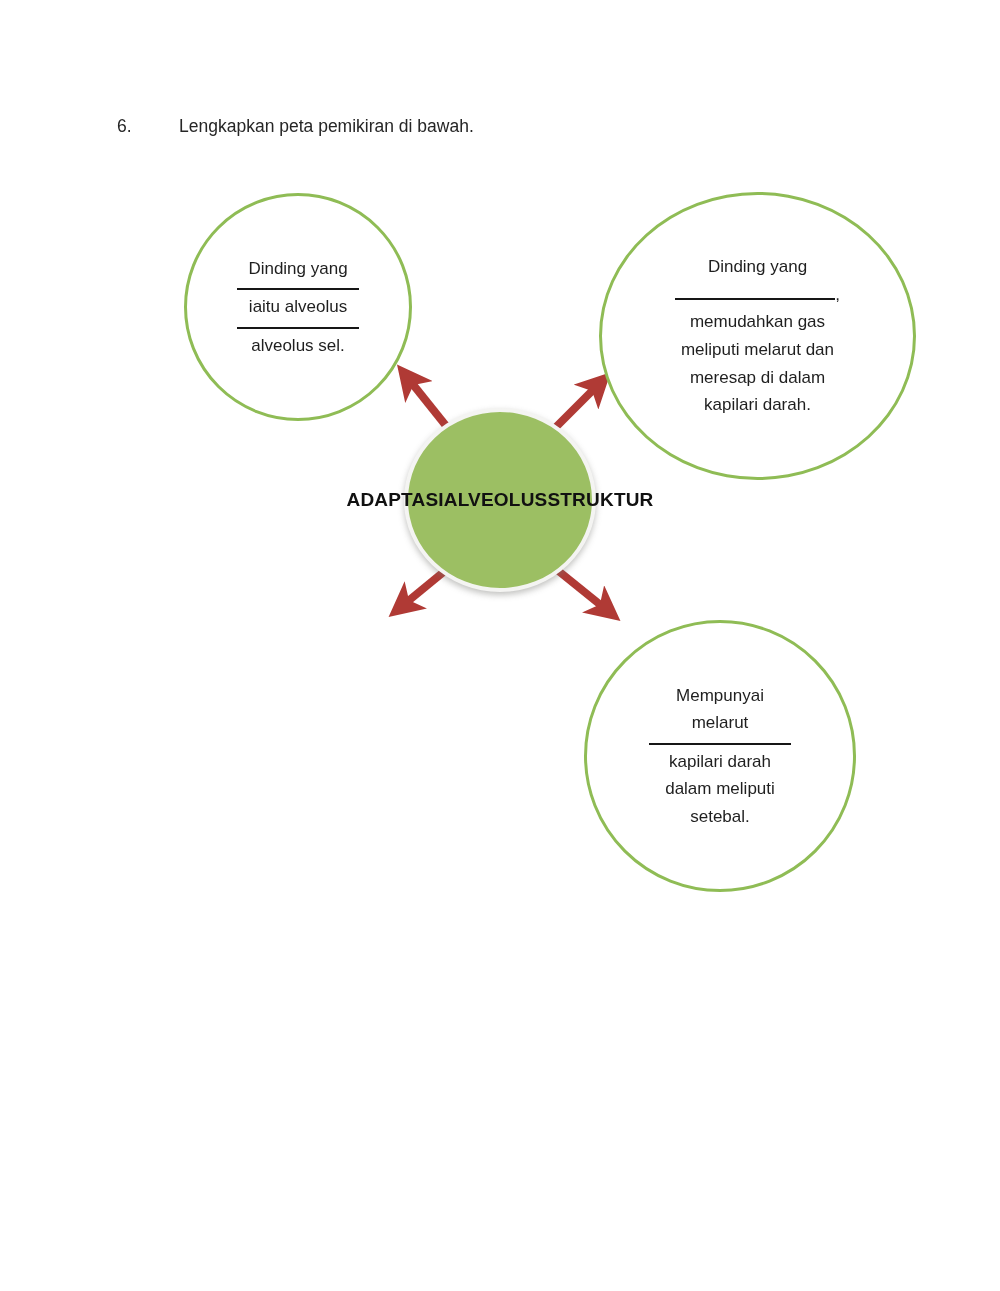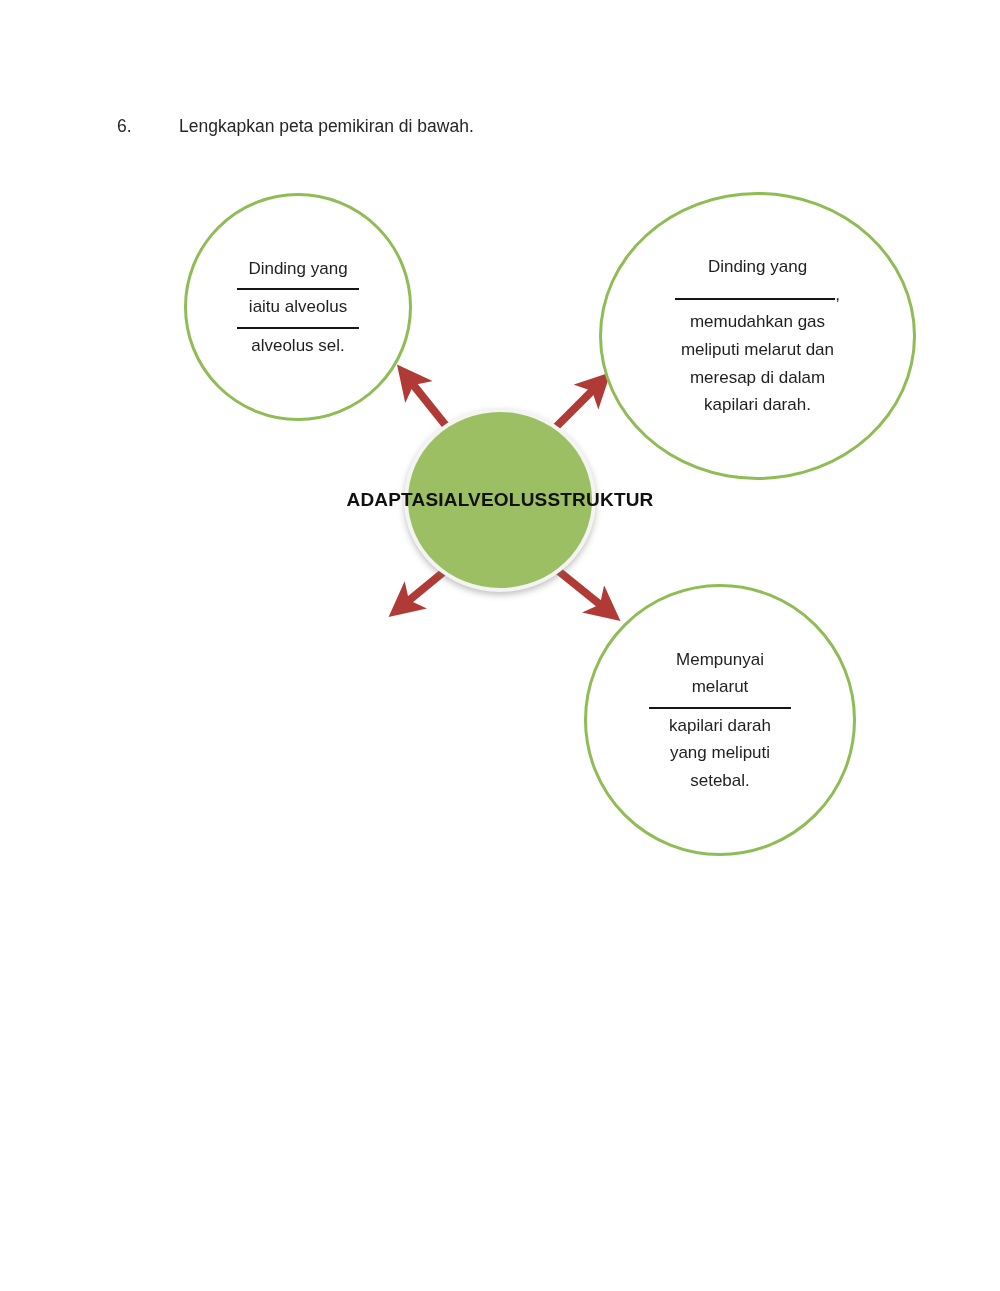--- a/index.html
+++ b/index.html
@@ -100,21 +100,21 @@
   }
   #bubble-top-right {
     left: 599px;  top: 192px;
     width: 317px; height: 288px;
   }
   #bubble-bottom-left {
     left: 172px;  top: 582px;
     width: 260px; height: 250px;
   }
   #bubble-bottom-right {
-    left: 584px;  top: 584px;
+    left: 584px;  top: 620px;
     width: 272px; height: 272px;
   }
 
   
   #center-node {
     position: absolute;
     left: 404px;
     top: 408px;
     width: 192px;
     height: 184px;
@@ -176,21 +176,21 @@
     <span class="line-text">meresap di dalam</span>
     <span class="line-text">kapilari darah.</span>
   </div>
 
 
   <div class="bubble" id="bubble-bottom-right">
     <span class="line-text">Mempunyai</span>
     <span class="line-text">melarut</span>
     <span class="blank w-mid"></span>
     <span class="line-text">kapilari darah</span>
-    <span class="line-text">yang meliputi</span>
+    <span class="line-text">dalam meliputi</span>
     <span class="line-text">setebal.</span>
   </div>
 
   <div id="center-node">
     <span class="line-text">ADAPTASI</span>
     <span class="line-text">ALVEOLUS</span>
     <span class="line-text">STRUKTUR</span>
   </div>
 
 </div>

